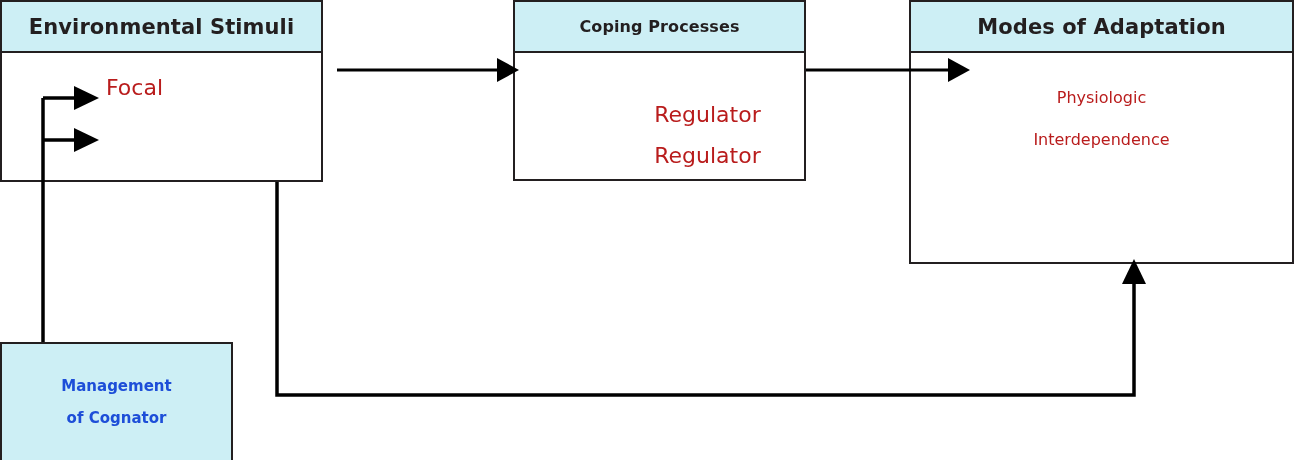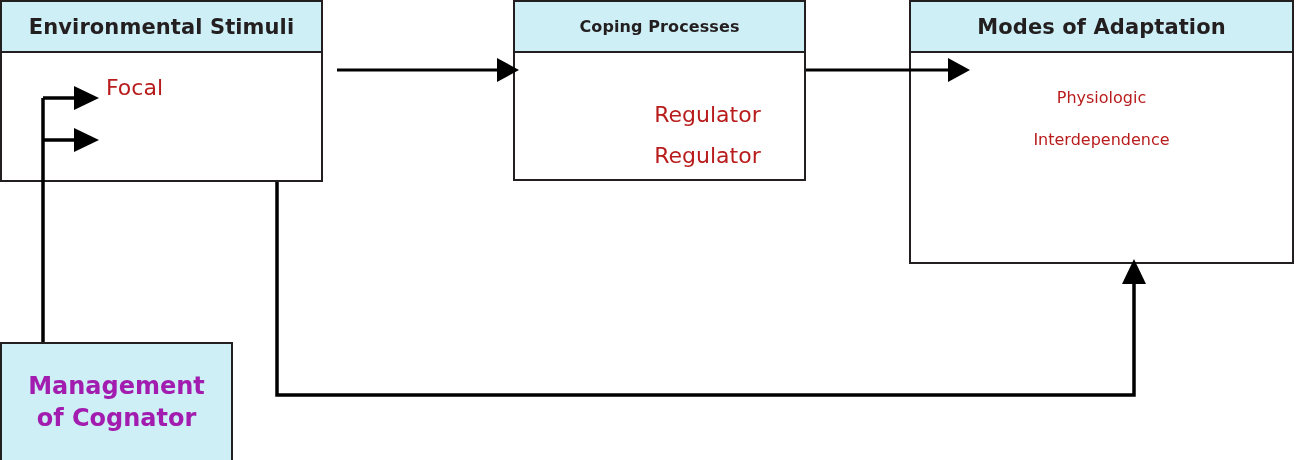--- a/index.html
+++ b/index.html
@@ -121,23 +121,23 @@
     width: 233px;
     height: 120px;
     background: #cdeff5;
     display: flex;
     align-items: center;
     justify-content: center;
   }
   #box-management-of-stimuli .mgmt-label {
     text-align: center;
     font-weight: bold;
-    font-size: 24px;
+    font-size: 15px;
     line-height: 32px;
-    color: #a21caf;
+    color: #1d4ed8;
   }
 
   
   #connectors {
     position: absolute;
     left: 0;
     top: 0;
     width: 1303px;
     height: 460px;
     pointer-events: none;

